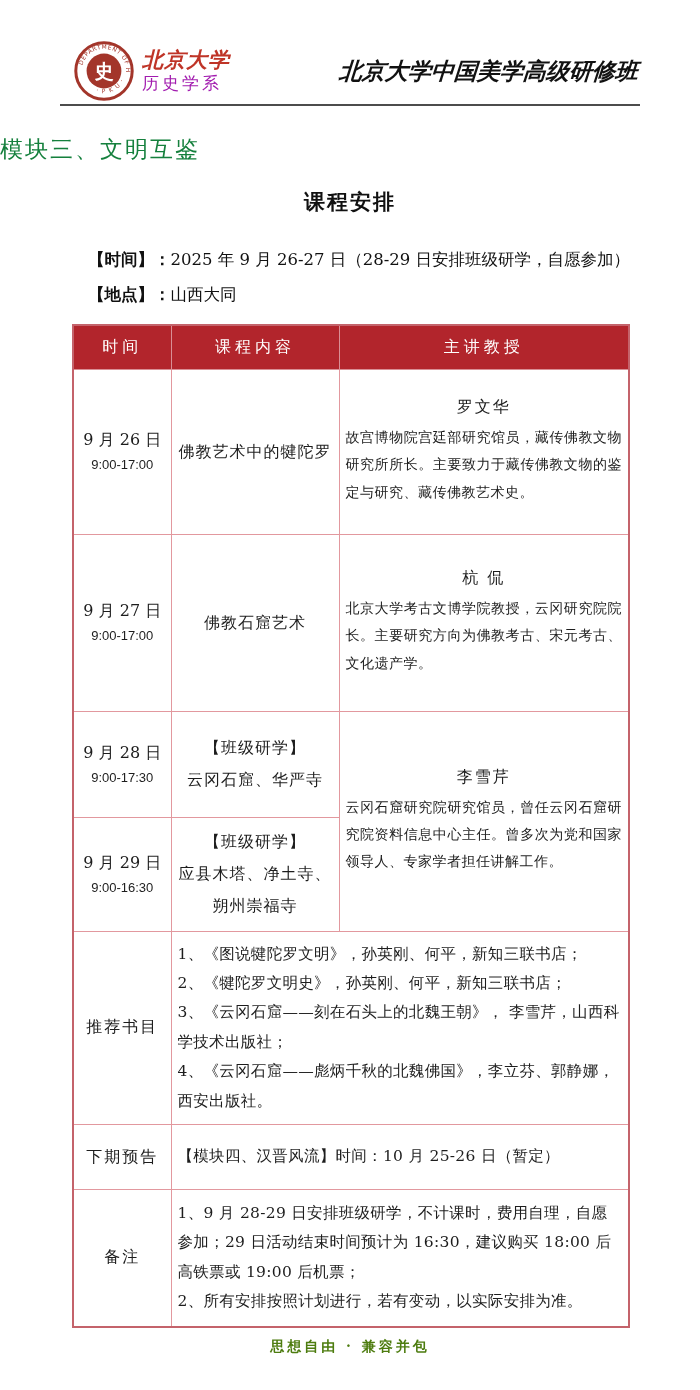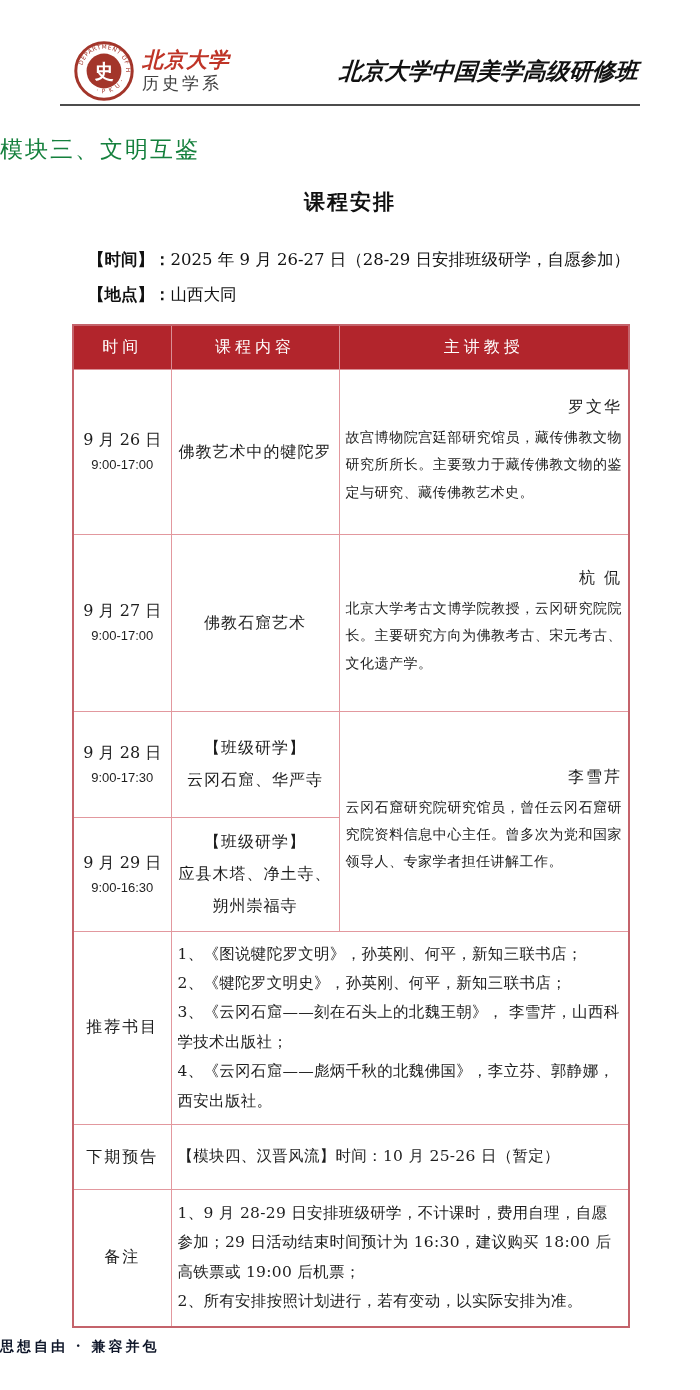--- a/index.html
+++ b/index.html
@@ -20,21 +20,21 @@
   }
   .brand { display: flex; align-items: center; gap: 8px; }
   .seal { width: 60px; height: 60px; flex: 0 0 auto; }
   .brand-text { display: flex; flex-direction: column; line-height: 1.15; }
   .brand-cn {
     font-family: "DejaVu Serif", serif; font-style: italic; font-weight: bold;
     color: #bf3427; font-size: 21px; letter-spacing: 1px;
   }
   .brand-dept {
     font-family: "DejaVu Serif", serif;
-    color: #404040; font-size: 17px; letter-spacing: 3px; margin-top: 2px;
+    color: #a21caf; font-size: 17px; letter-spacing: 3px; margin-top: 2px;
   }
   .program-title {
     font-family: "DejaVu Serif", serif; font-style: italic; font-weight: bold;
     color: #111; font-size: 23px; letter-spacing: 0px; white-space: nowrap;
     transform: skewX(-4deg);
   }
   .rule { margin: 2px 60px 0 60px; border-top: 2px solid #4c4c4c; }
   
   .module-title {
     text-align: left; font-weight: normal; font-size: 23px;
@@ -67,31 +67,31 @@
     border: 1px solid #e2989e;
     vertical-align: middle; text-align: center;
     font-size: 16px; color: #1d1d1d;
     padding: 8px 6px;
   }
   td.date-cell { line-height: 1.75; font-size: 16px; }
   .date-line { white-space: nowrap; }
   .time-line { font-family: Liberation Sans, sans-serif; font-size: 13px; }
   td.course-cell { line-height: 2.0; letter-spacing: 1px; }
   td.speaker-cell { text-align: left; padding: 10px 12px; }
-  .speaker-name { text-align: right; font-size: 16px; letter-spacing: 2px; margin-bottom: 6px; }
+  .speaker-name { text-align: center; font-size: 16px; letter-spacing: 2px; margin-bottom: 6px; }
   .speaker-bio { text-align: justify; font-size: 14px; line-height: 1.95; letter-spacing: 0.5px; }
   td.label-cell { letter-spacing: 2px; font-size: 16px; }
   td.span-cell { text-align: left; padding: 14px 14px; }
   .span-line { font-size: 15.5px; line-height: 1.9; text-align: left; letter-spacing: 0.3px; }
   
   .footer {
     position: absolute; left: 0; right: 0; bottom: 34px;
-    text-align: left;
+    text-align: center;
     font-family: "DejaVu Serif", serif; font-weight: bold;
-    font-size: 14px; color: #0f172a; letter-spacing: 3px;
+    font-size: 14px; color: #4d7c0f; letter-spacing: 3px;
   }
 </style>
 </head>
 <body>
 
 <div class="page">
 
   <div class="header">
     <div class="brand">
       <svg class="seal" viewBox="0 0 100 100">

